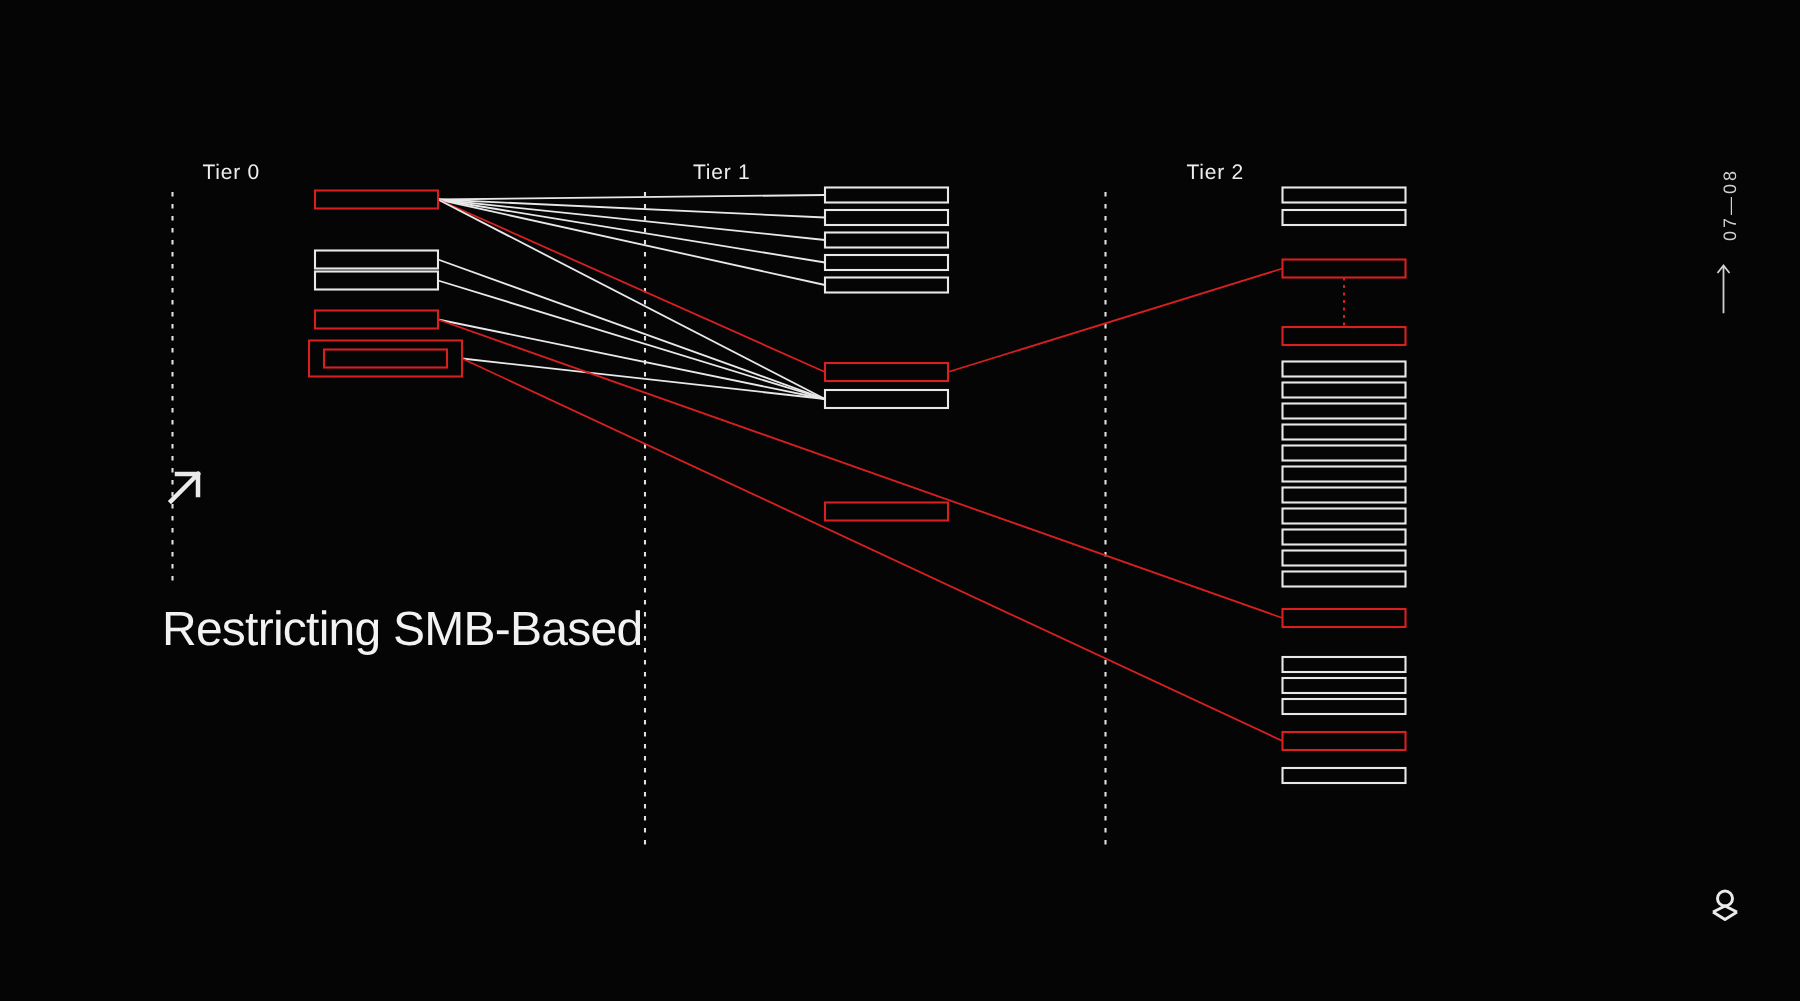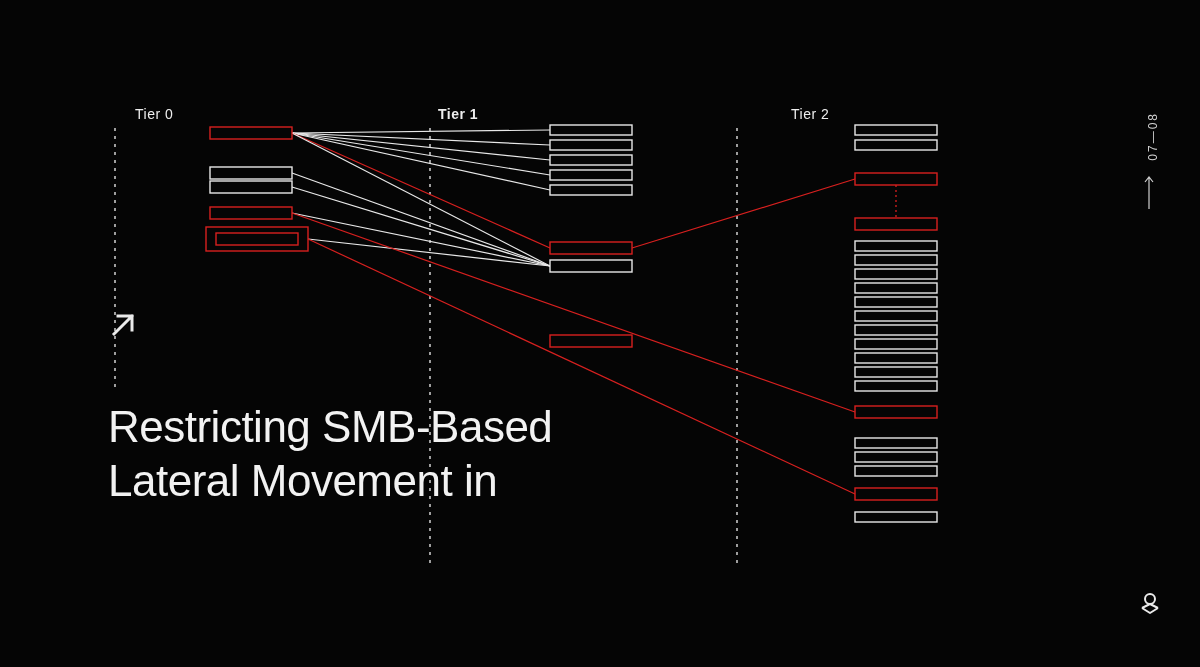--- a/index.html
+++ b/index.html
@@ -13,21 +13,21 @@
 
   
   .arrow-tl { position: absolute; left: 108px; top: 310px; }
   .arrow-tl svg { display: block; }
 
   
   .heading {
     position: absolute;
     left: 108px;
     top: 400px;
-    font-size: 44px;
+    font-size: 32px;
     line-height: 1.22;
     font-weight: 400;
     letter-spacing: -0.5px;
     color: #f2f2f2;
   }
 
   
   .pageno {
     position: absolute;
     right: 40px;
@@ -44,21 +44,21 @@
   
   .logo { position: absolute; right: 40px; bottom: 52px; }
   .logo svg { display: block; }
 </style>
 </head>
 <body>
 
 <div class="stage">
 
   <div class="tier-label" style="left:135px; top:106px;">Tier 0</div>
-  <div class="tier-label" style="left:438px; top:106px;font-weight:bold;">Tier 1</div>
+  <div class="tier-label" style="left:462px; top:106px;">Tier 1</div>
   <div class="tier-label" style="left:791px; top:106px;">Tier 2</div>
 
   <svg id="diagram-svg" width="1200" height="667" style="position:absolute; inset:0; pointer-events:none;">
       <line x1="115" x2="115" y1="128" y2="388" stroke="#e0e0e0" stroke-width="1.4" stroke-dasharray="3 5"></line>
       <line x1="430" x2="430" y1="128" y2="568" stroke="#e0e0e0" stroke-width="1.4" stroke-dasharray="3 5"></line>
       <line x1="737" x2="737" y1="128" y2="568" stroke="#e0e0e0" stroke-width="1.4" stroke-dasharray="3 5"></line>
       <line x1="292" y1="133" x2="550" y2="130" stroke="#e8e8e8" stroke-width="1.2"></line>
       <line x1="292" y1="133" x2="550" y2="145" stroke="#e8e8e8" stroke-width="1.2"></line>
       <line x1="292" y1="133" x2="550" y2="160" stroke="#e8e8e8" stroke-width="1.2"></line>
       <line x1="292" y1="133" x2="550" y2="175" stroke="#e8e8e8" stroke-width="1.2"></line>
@@ -111,21 +111,21 @@
     </svg>
 
   <div class="arrow-tl">
     <svg width="30" height="30" viewBox="0 0 30 30">
       <path d="M6 24 L24 6 M10 6 H24 V20" stroke="#eaeaea" stroke-width="3" fill="none" stroke-linecap="square"></path>
     </svg>
   </div>
 
   <h1 class="heading">
     <span>Restricting SMB-Based</span><br>
-    <span>Lateral Movement in</span><br>
+    <br>
   </h1>
 
   <div class="pageno">07—08</div>
 
   <div class="uparrow">
     <svg width="10" height="34" viewBox="0 0 10 34">
       <path d="M5 34 V2 M1 7 L5 2 L9 7" stroke="#d0d0d0" stroke-width="1.2" fill="none"></path>
     </svg>
   </div>
 

